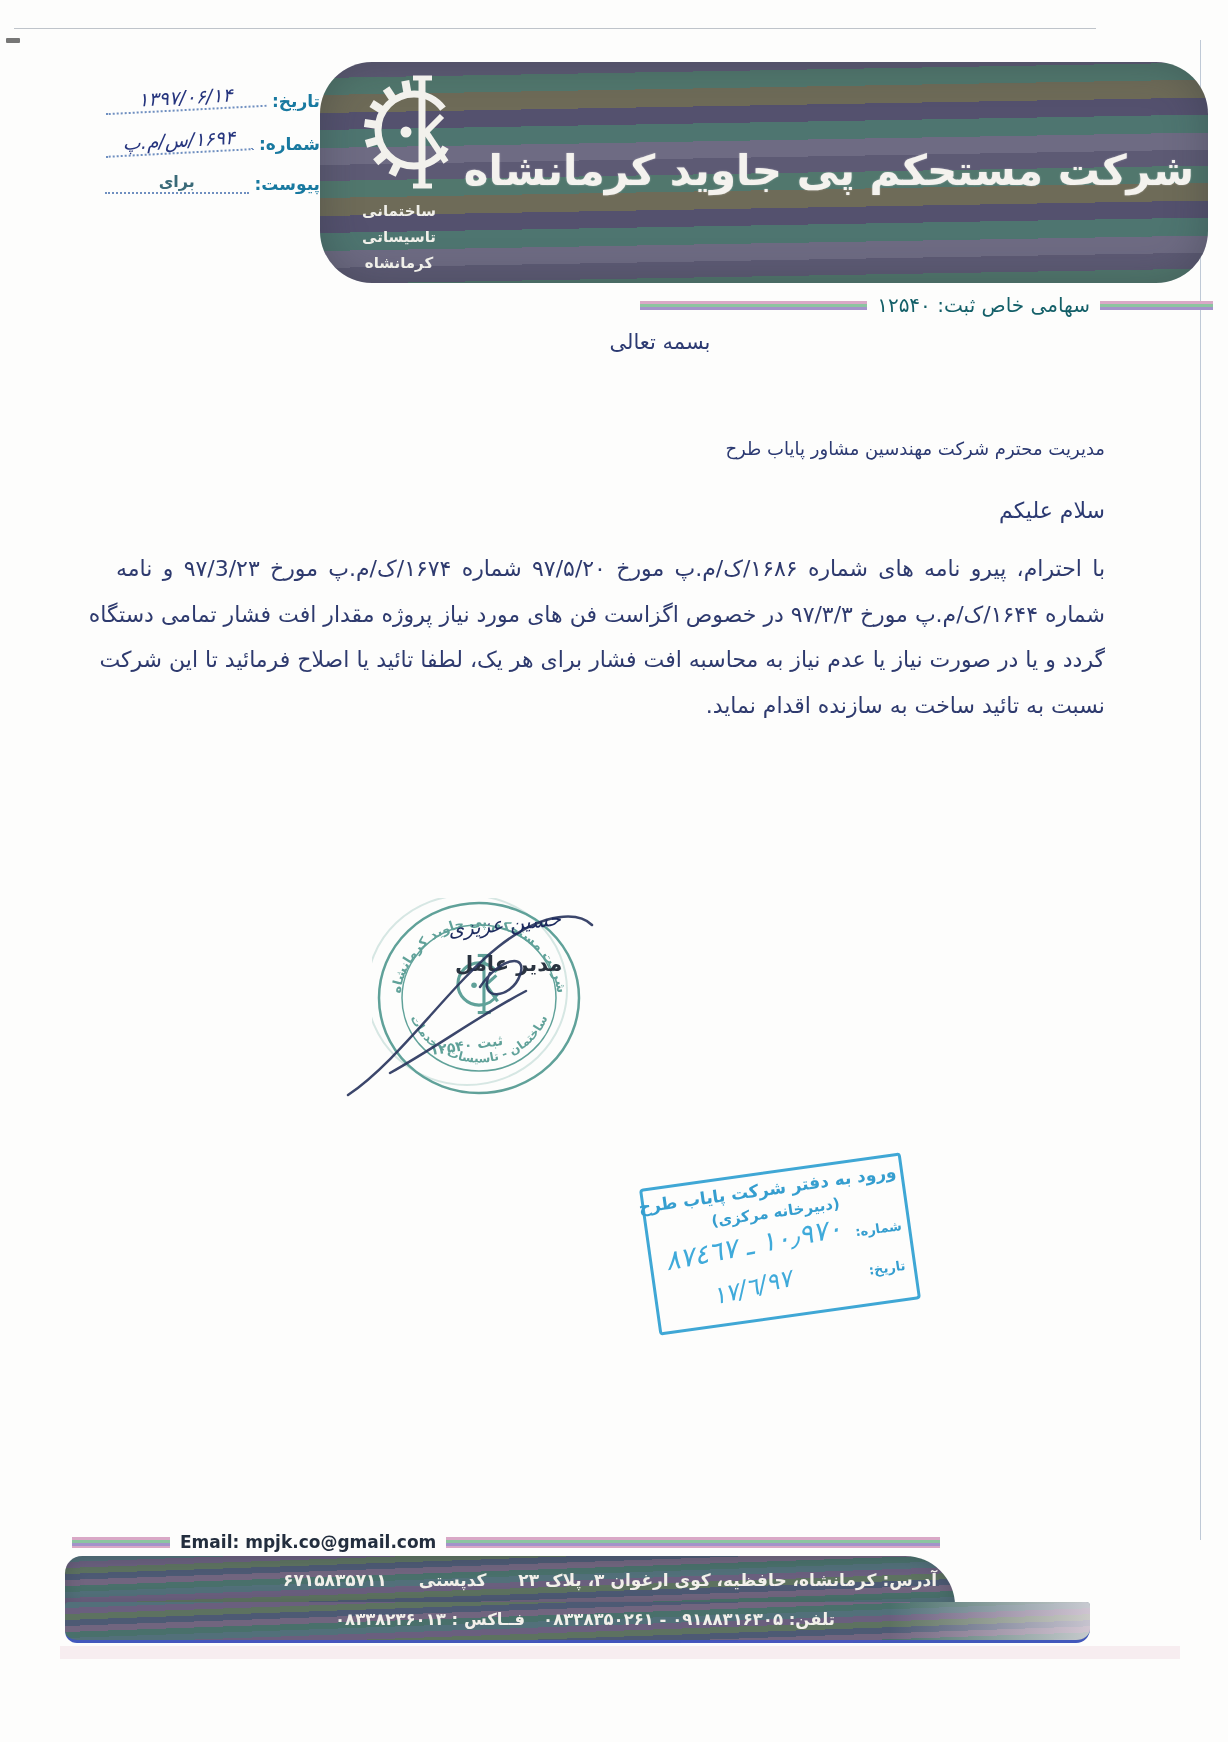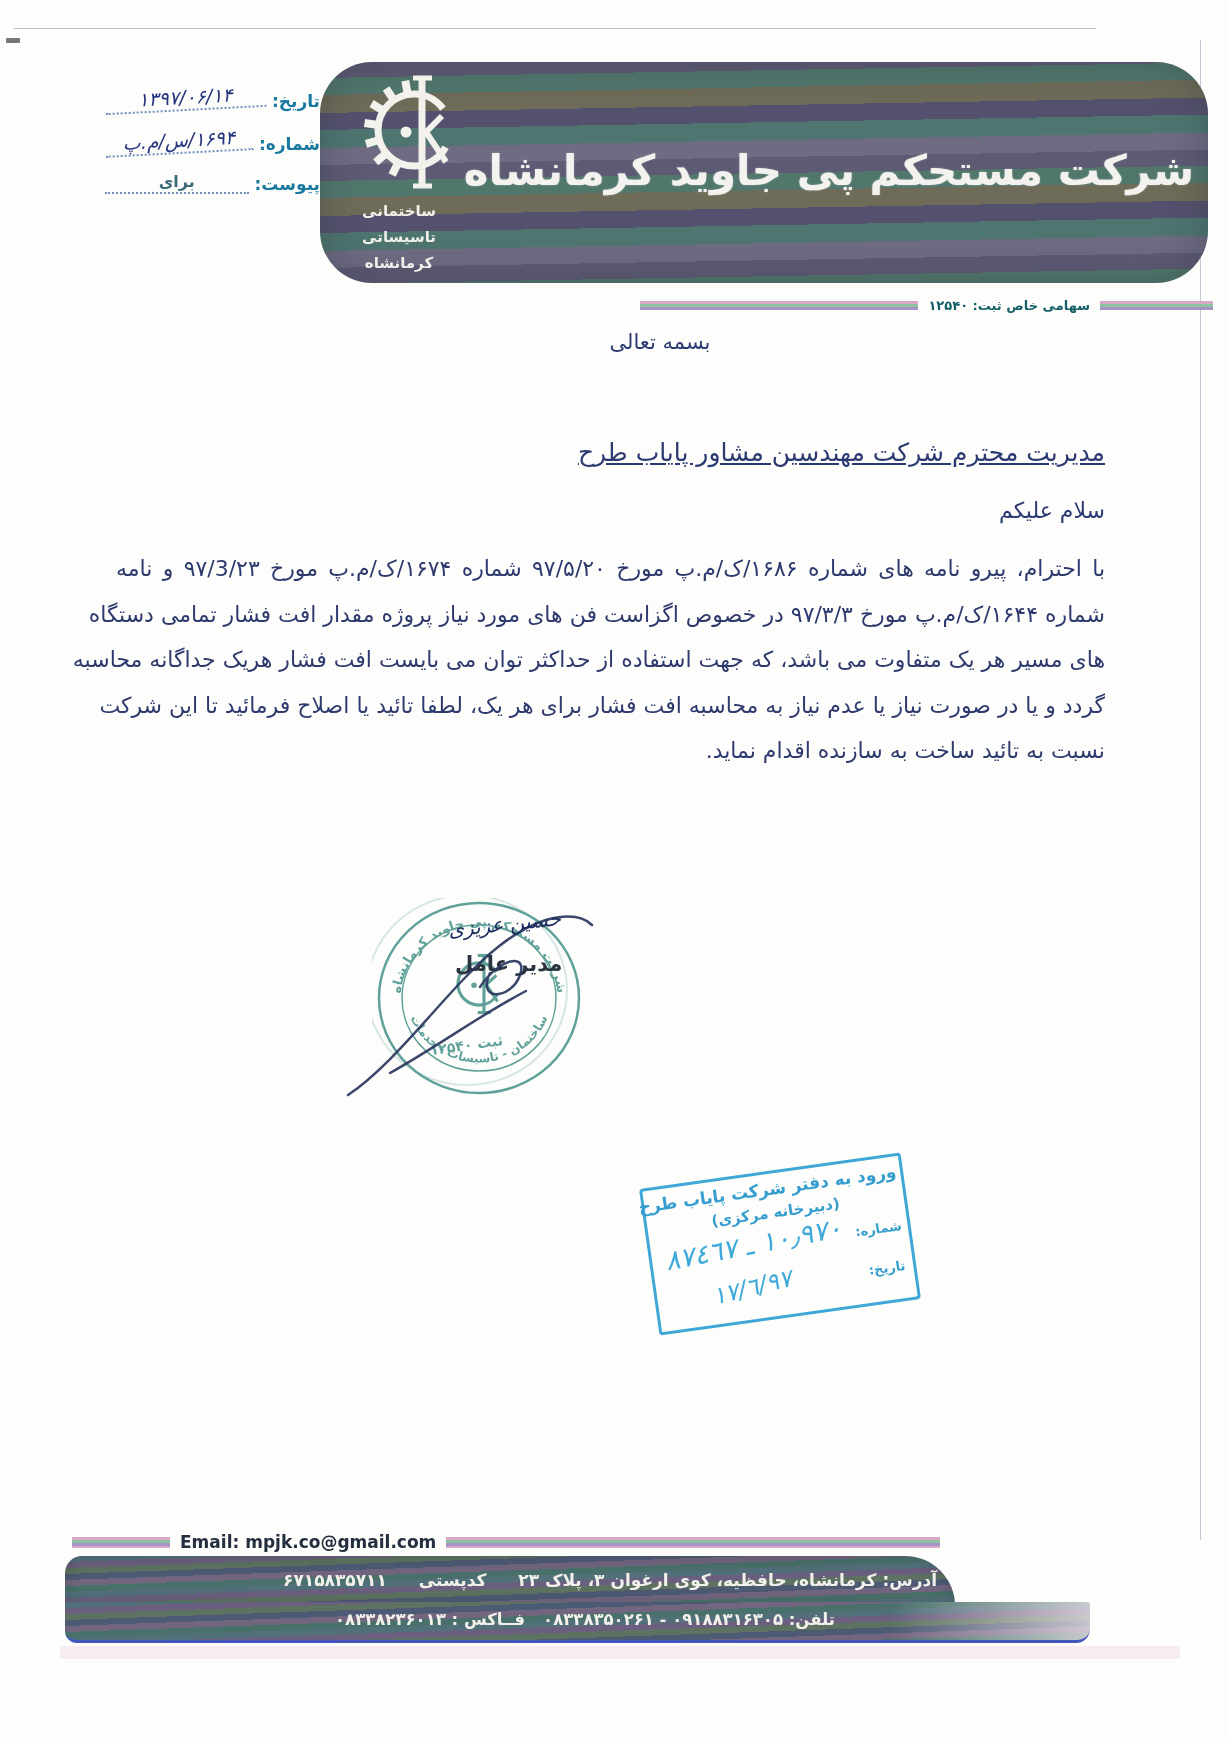--- a/index.html
+++ b/index.html
@@ -36,26 +36,26 @@
   .banner-sub{position:absolute;left:8px;top:136px;width:142px;text-align:center;direction:rtl;
     color:#f0efe9;font-size:15px;font-weight:bold;line-height:26px;}
   .logo-svg{position:absolute;left:16px;top:8px;}
 
   
   .reg-row{position:absolute;left:640px;top:294px;width:573px;height:22px;
     display:flex;align-items:center;direction:rtl;}
   .stripe{height:9px;background:repeating-linear-gradient(180deg,#d9a8c6 0 3px,#8cc4a0 3px 6px,#a393c9 6px 9px);}
   .reg-row .stripe.right{width:113px;}
   .reg-row .stripe.left{flex:1;}
-  .reg-text{color:#135f68;font-size:13px;font-weight:bold;margin:0 10px;white-space:nowrap;}
+  .reg-text{color:#135f68;font-size:20px;font-weight:normal;margin:0 10px;white-space:nowrap;}
 
   
   .bismillah{position:absolute;left:595px;top:330px;width:130px;text-align:center;
     color:#2c3a72;font-size:21px;direction:rtl;}
-  .recipient{position:absolute;right:123px;top:438px;color:#2c3a72;font-size:25px;direction:rtl;white-space:nowrap;text-decoration:underline;}
+  .recipient{position:absolute;right:123px;top:438px;color:#2c3a72;font-size:18px;direction:rtl;white-space:nowrap;}
   .salutation{position:absolute;right:123px;top:498px;color:#2c3a72;font-size:22px;direction:rtl;}
   .body-block{position:absolute;right:123px;left:116px;top:546px;direction:rtl;}
   .body-line{height:45.5px;line-height:45.5px;font-size:22px;color:#2e3a6e;
     text-align:justify;text-align-last:justify;white-space:nowrap;}
   .body-line.last{text-align-last:right;}
 
   
   .stamp-svg{position:absolute;left:372px;top:898px;opacity:.82;z-index:1;}
   .sig-svg{position:absolute;left:330px;top:895px;z-index:3;}
   .signer-name{position:absolute;left:448px;top:912px;z-index:3;color:#1c2a5e;font-size:20px;
@@ -162,21 +162,20 @@
     <div class="stripe left"></div>
   </div>
 
   <div class="bismillah">بسمه تعالی</div>
   <div class="recipient">مدیریت محترم شرکت مهندسین مشاور پایاب طرح</div>
   <div class="salutation">سلام علیکم</div>
 
   <div class="body-block">
     <div class="body-line">با احترام، پیرو نامه های شماره ۱۶۸۶/ک/م.پ مورخ ۹۷/۵/۲۰  شماره ۱۶۷۴/ک/م.پ مورخ ۹۷/3/۲۳ و نامه</div>
     <div class="body-line">شماره ۱۶۴۴/ک/م.پ  مورخ ۹۷/۳/۳ در خصوص اگزاست فن های مورد نیاز پروژه مقدار افت فشار تمامی دستگاه</div>
-    <div class="body-line">های مسیر هر یک متفاوت می باشد، که جهت استفاده از حداکثر توان می بایست افت فشار هریک جداگانه محاسبه</div>
     <div class="body-line">گردد و یا در صورت نیاز یا عدم نیاز به محاسبه افت فشار برای هر یک، لطفا تائید یا اصلاح فرمائید تا این شرکت</div>
     <div class="body-line last">نسبت به تائید ساخت به سازنده اقدام نماید.</div>
   </div>
 
   <svg class="stamp-svg" width="214" height="204" viewBox="0 0 214 204">
     <defs>
       <path id="arc-top" d="M 30 120 A 79 75 0 1 1 184 120" fill="none"></path>
       <path id="arc-bottom" d="M 38 118 A 73 69 0 0 0 176 118" fill="none"></path>
     </defs>
     <ellipse cx="95" cy="92" rx="100" ry="95" fill="none" stroke="#3e8e84" stroke-width="2" opacity="0.25"></ellipse>

